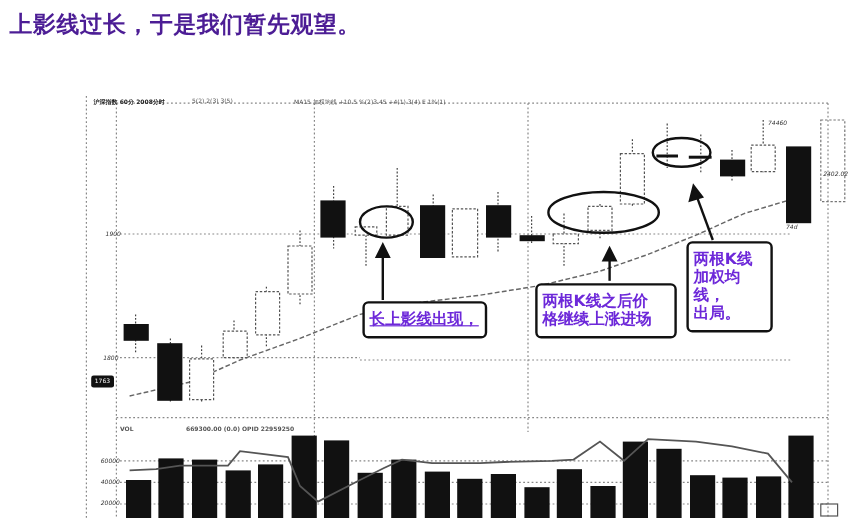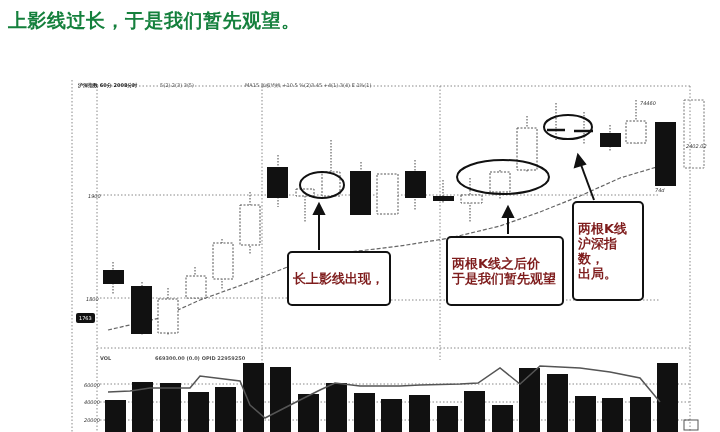--- a/index.html
+++ b/index.html
@@ -1,20 +1,20 @@
 <!DOCTYPE html>
 <html><head>
 <meta charset="utf-8">
 <style>
   html, body { margin:0; padding:0; background:#ffffff; }
   body { width:720px; height:432px; position:relative; overflow:hidden; font-family:"DejaVu Sans", sans-serif; color:#111; }
-  .caption { position:absolute; left:8px; top:8px; font-size:19px; font-weight:bold; letter-spacing:0.5px; color:#15803d; }
+  .caption { position:absolute; left:8px; top:8px; font-size:19px; font-weight:bold; letter-spacing:0.5px; color:#4c1d95; }
   .chart { position:absolute; left:0; top:0; width:720px; height:432px; }
   .hdr { position:absolute; font-size:5px; color:#555; white-space:nowrap; }
-  .callout { position:absolute; border:2.5px solid #111; border-radius:5px; background:#fff; font-weight:bold; font-size:13px; line-height:15px; padding:18px 4px; color:#7f1d1d; }
+  .callout { position:absolute; border:2.5px solid #111; border-radius:5px; background:#fff; font-weight:bold; font-size:13px; line-height:15px; padding:6px 4px; color:#6d28d9; }
   .axis-lbl { position:absolute; font-size:5px; color:#333; font-style:italic; }
   .badge { position:absolute; background:#111; color:#fff; font-size:5px; padding:2px 3px; border-radius:2px; }
 </style>
 </head>
 <body>
 
 <div class="caption">上影线过长，于是我们暂先观望。</div>
 
 <svg class="chart" viewBox="0 0 720 432" width="720" height="432">
 
@@ -155,24 +155,24 @@
 <div class="axis-lbl" style="left:88px; top:193px;">1900</div>
 <div class="axis-lbl" style="left:86px; top:296px;">1800</div>
 <div class="badge" style="left:76px; top:313px;">1763</div>
 <div class="axis-lbl" style="left:84px; top:382px;">60000</div>
 <div class="axis-lbl" style="left:84px; top:399px;">40000</div>
 <div class="axis-lbl" style="left:84px; top:417px;">20000</div>
 <div class="axis-lbl" style="left:640px; top:100px;">74460</div>
 <div class="axis-lbl" style="left:686px; top:143px;">2402.02</div>
 <div class="axis-lbl" style="left:655px; top:187px;">74d</div>
 
-<div class="callout" style="left:287px; top:251px; width:92px;">
+<div class="callout" style="left:302px; top:251px; width:92px;text-decoration:underline;">
   <div>长上影线出现，</div>
 </div>
 <div class="callout" style="left:446px; top:236px; width:106px;">
   <div>两根K线之后价</div>
-  <div>于是我们暂先观望</div>
+  <div>格继续上涨进场</div>
 </div>
 <div class="callout" style="left:572px; top:201px; width:60px;">
   <div>两根K线</div>
-  <div>沪深指数，</div>
+  <div>加权均线，</div>
   <div>出局。</div>
 </div>
 
 </body></html>

